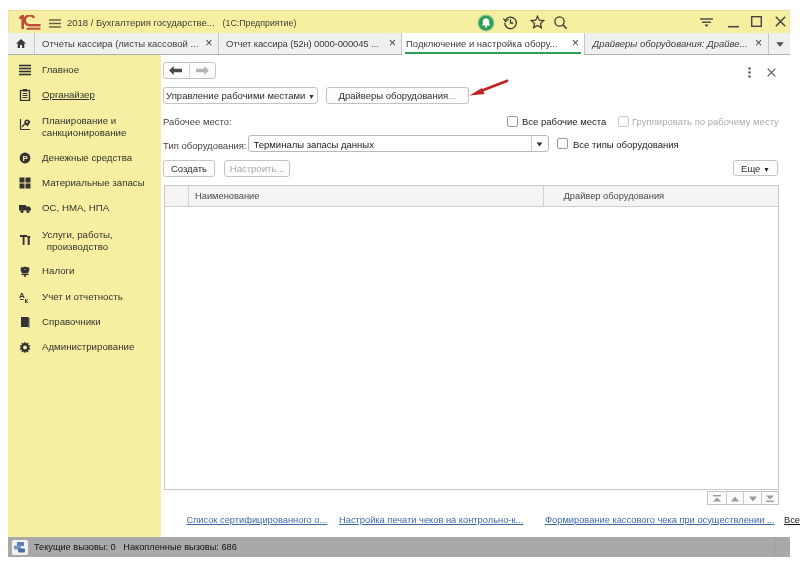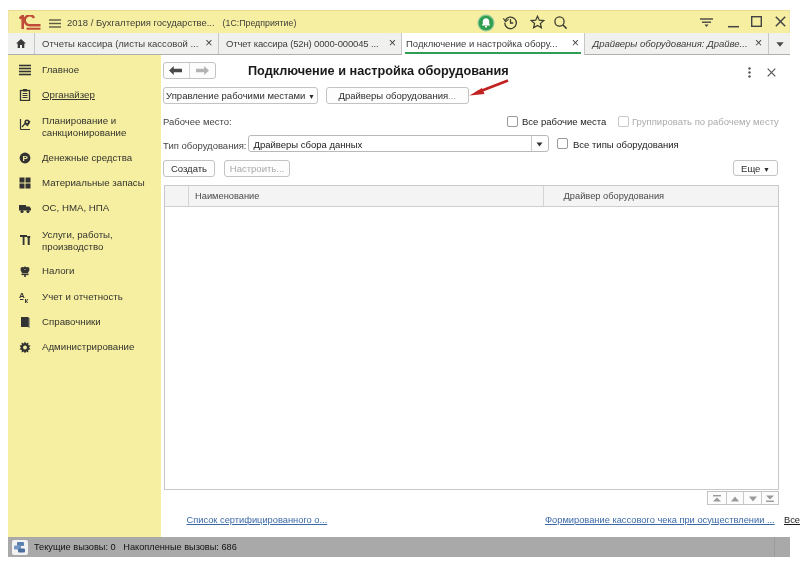--- a/index.html
+++ b/index.html
@@ -118,21 +118,21 @@
     </div>
   </div>
 
   <div id="sidebar">
     <div class="mi" style="top:9px;">Главное</div>
     <div class="mi" style="top:34px; text-decoration:underline;">Органайзер</div>
     <div class="mi" style="top:59.5px;">Планирование и<br>санкционирование</div>
     <div class="mi" style="top:97px;">Денежные средства</div>
     <div class="mi" style="top:121.5px;">Материальные запасы</div>
     <div class="mi" style="top:147px;">ОС, НМА, НПА</div>
-    <div class="mi" style="top:173.5px;">Услуги, работы,<br>производство</div>
+    <div class="mi" style="top:173.5px;text-align:center;">Услуги, работы,<br>производство</div>
     <div class="mi" style="top:210px;">Налоги</div>
     <div class="mi" style="top:235.5px;">Учет и отчетность</div>
     <div class="mi" style="top:260.5px;">Справочники</div>
     <div class="mi" style="top:286px;">Администрирование</div>
 
     <svg class="mico" style="top:9px;" viewBox="0 0 12 12">
         <g stroke="#333" stroke-width="1.6">
           <line x1="0" y1="1.5" x2="12" y2="1.5"></line>
           <line x1="0" y1="4.5" x2="12" y2="4.5"></line>
           <line x1="0" y1="7.5" x2="12" y2="7.5"></line>
@@ -213,21 +213,20 @@
   <div id="content">
 
     <div class="btn" style="left:1.5px; top:7px; width:53.5px; height:17px;"></div>
     <svg class="abs" style="left:8px; top:11px;" width="13" height="9" viewBox="0 0 13 9">
         <path d="M4.8 0 L4.8 2.8 13 2.8 13 6.2 4.8 6.2 4.8 9 0 4.5 Z" fill="#4a4a4a"></path>
       </svg>
     <svg class="abs" style="left:35px; top:11px;" width="13" height="9" viewBox="0 0 13 9">
         <path d="M8.2 0 L8.2 2.8 0 2.8 0 6.2 8.2 6.2 8.2 9 13 4.5 Z" fill="#b4b4b4"></path>
       </svg>
     <div class="abs" style="left:28.2px; top:8px; width:1px; height:15px; background:#d5d5d5;"></div>
-    <div class="abs" style="left:87px; top:9px; font-size:12.7px; font-weight:bold; color:#1a1a1a;">Подключение и настройка оборудования</div>
 
     <svg class="abs" style="left:587px; top:12px;" width="3" height="11" viewBox="0 0 3 11">
         <g fill="#555">
           <circle cx="1.5" cy="1.5" r="1.2"></circle>
           <circle cx="1.5" cy="5.5" r="1.2"></circle>
           <circle cx="1.5" cy="9.5" r="1.2"></circle>
         </g>
       </svg>
     <svg class="abs" style="left:606px; top:13px;" width="9" height="9" viewBox="0 0 9 9">
         <g stroke="#555" stroke-width="1.2">
@@ -245,21 +244,21 @@
     </svg>
 
     <div class="label" style="left:2px; top:60.5px;">Рабочее место:</div>
     <div class="cb" style="left:346px; top:61px;"></div>
     <div class="label" style="left:361px; top:61px; color:#222;">Все рабочие места</div>
     <div class="cb" style="left:456.5px; top:61px; border-color:#c9c9c9;"></div>
     <div class="label" style="left:471px; top:61px; color:#ababab;">Группировать по рабочему месту</div>
 
     <div class="label" style="left:2px; top:84.5px;">Тип оборудования:</div>
     <div class="abs" style="left:87px; top:80px; width:300.5px; height:17px; border:1px solid #b9b9b9; border-radius:3px; background:#fff;">
-      <div class="abs" style="left:4.5px; top:2.5px; font-size:9.5px; color:#1a1a1a;">Драйверы сбора данных</div>
+      <div class="abs" style="left:4.5px; top:2.5px; font-size:9.5px; color:#1a1a1a;">Терминалы запасы данных</div>
       <div class="abs" style="right:15.5px; top:0; width:1px; height:15px; background:#c9c9c9;"></div>
       <svg class="abs" style="right:4.5px; top:6px;" width="7" height="5" viewBox="0 0 7 5">
           <path d="M0.5 0.5 L6.5 0.5 3.5 4.5 Z" fill="#333"></path>
         </svg>
     </div>
     <div class="cb" style="left:396px; top:83px;"></div>
     <div class="label" style="left:412px; top:84px; color:#222;">Все типы оборудования</div>
 
     <div class="btn" style="left:2px; top:104.5px; width:52px; height:17px; line-height:15px;">Создать</div>
     <div class="btn" style="left:63px; top:104.5px; width:66px; height:17px; line-height:15px; color:#a8a8a8;">Настроить...</div>
@@ -288,20 +287,21 @@
       <svg class="abs" style="left:41px; top:4px;" width="8" height="6" viewBox="0 0 8 6">
           <path d="M0 0.5 L8 0.5 4 5.5 Z" fill="#9a9a9a"></path>
         </svg>
       <svg class="abs" style="left:58px; top:3px;" width="8" height="7" viewBox="0 0 8 7">
           <path d="M0 0.5 L8 0.5 4 4.5 Z" fill="#9a9a9a"></path>
           <rect x="0" y="5.6" width="8" height="1.4" fill="#9a9a9a"></rect>
         </svg>
     </div>
 
     <div class="link" style="left:1.5px; top:459.5px;">Список сертифицированного о...</div>
+    <div class="link" style="left:154px; top:459.5px;">Настройка печати чеков на контрольно-к...</div>
     <div class="link" style="left:360px; top:459.5px;">Формирование кассового чека при осуществлении ...</div>
     <div class="link" style="left:599px; top:459.5px; color:#1a1a1a;">Все</div>
   </div>
 
   <div id="statusbar">
     <div class="abs" style="left:4px; top:3px; width:16px; height:15px; background:#f2f2f2; border-radius:2px;">
       <svg class="abs" style="left:2px; top:2px;" width="12" height="11" viewBox="0 0 12 11">
           <g fill="#5b7fae">
             <rect x="3" y="0" width="7" height="4" rx="1"></rect>
             <rect x="0" y="3.5" width="7" height="4" rx="1" fill="#7396c4"></rect>

